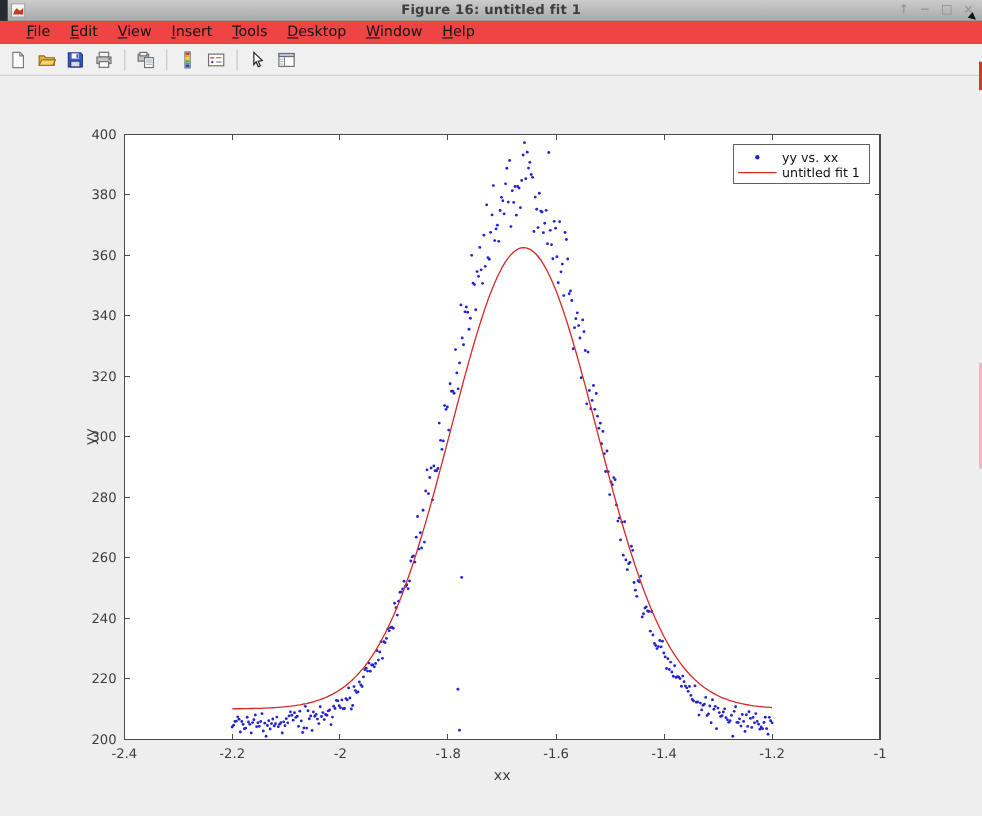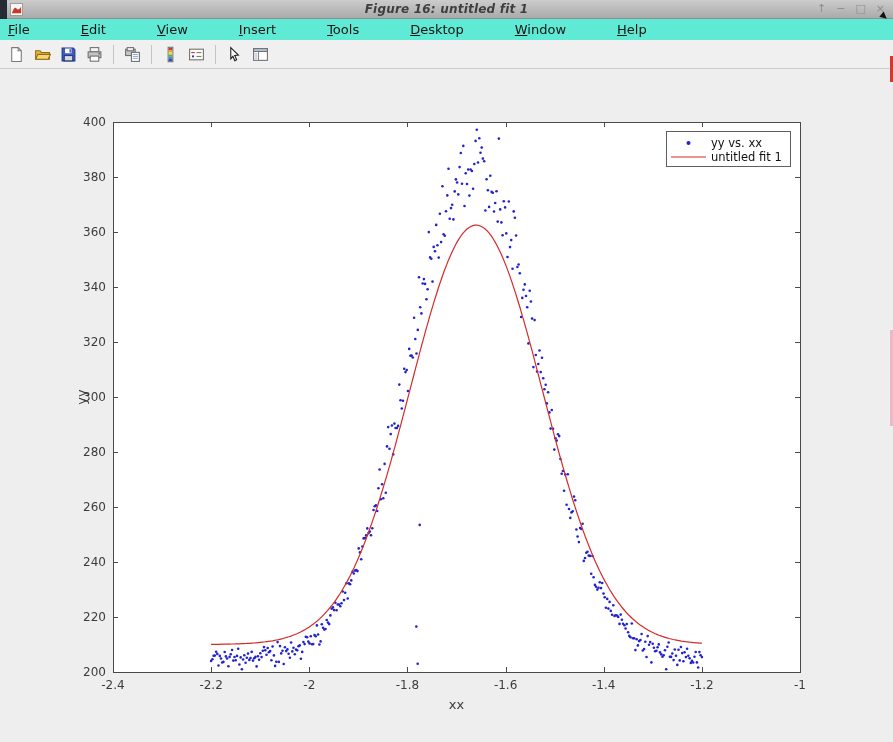--- a/index.html
+++ b/index.html
@@ -1,31 +1,31 @@
 <!DOCTYPE html>
 <html><head>
 <meta charset="utf-8">
 <style>
   html,body{margin:0;padding:0;}
   body{width:893px;height:742px;overflow:hidden;font-family:"DejaVu Sans",sans-serif;background:#9a9a9a;}
   .window{position:relative;width:893px;height:742px;background:#eeeeee;overflow:hidden;}
 
   
   .titlebar{height:19px;box-sizing:border-box;background:linear-gradient(#cccccc,#aaaaaa);
-            border-bottom:1px solid #8f8f8f;position:relative;display:flex;align-items:center;z-index:2;font-style:italic;}
+            border-bottom:1px solid #8f8f8f;position:relative;display:flex;align-items:center;z-index:2;}
   .titlebar .title{position:absolute;left:0;right:0;text-align:center;font-size:12px;font-weight:bold;
                    color:#3e3e3e;letter-spacing:.2px;line-height:18px;}
   .win-icon{margin-left:10px;width:13px;height:13px;display:block;z-index:3;}
   .controls{position:absolute;right:8px;top:0;height:100%;display:flex;align-items:center;gap:10px;
             font-size:11px;color:#8d8d8d;z-index:3;}
   .controls span{cursor:default;line-height:18px;}
 
   
-  .menubar{height:21px;box-sizing:border-box;background:#5eead4;display:flex;align-items:center;
-           padding-left:8px;font-size:13px;color:#141414;gap:33px;}
+  .menubar{height:21px;box-sizing:border-box;background:#ef4444;display:flex;align-items:center;
+           padding-left:24px;font-size:13px;color:#141414;}
   .menu-item{margin-right:18px;cursor:default;white-space:nowrap;}
   .menu-item .ul{text-decoration:underline;}
 
   
   .toolbar{height:29px;box-sizing:border-box;background:#f0f0f0;border-bottom:1px solid #cdcdcd;
            display:flex;align-items:center;padding-left:5px;gap:3px;}
   .tool-btn{width:23px;height:23px;display:flex;align-items:center;justify-content:center;border-radius:2px;}
   .tool-btn svg{width:17px;height:17px;display:block;}
   .tool-sep{width:1px;height:19px;background:#c4c4c4;margin:0 4px;}
 

